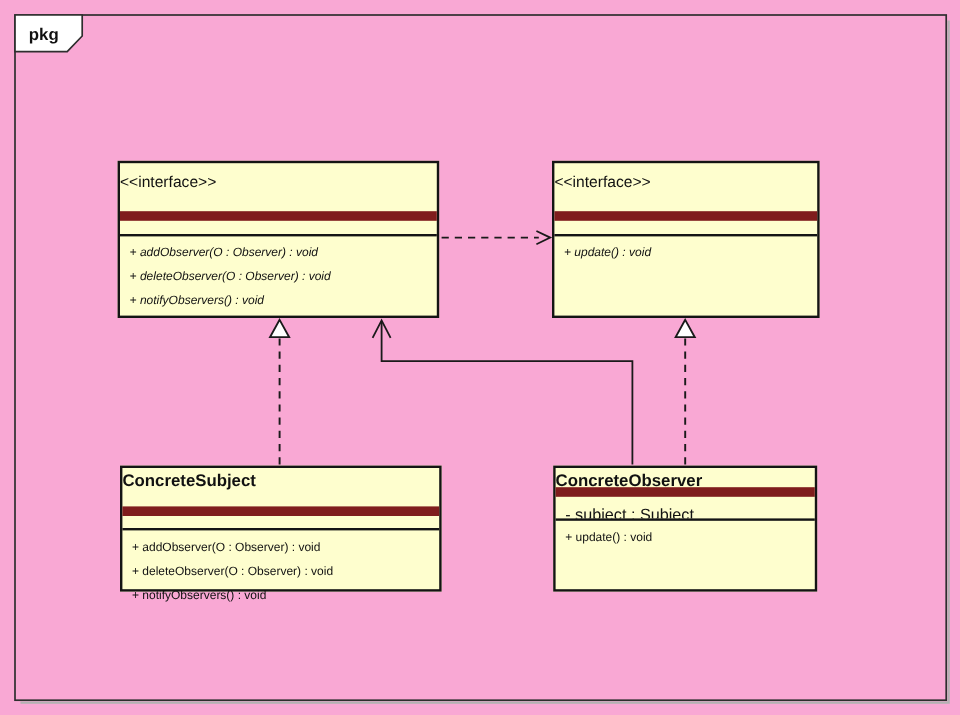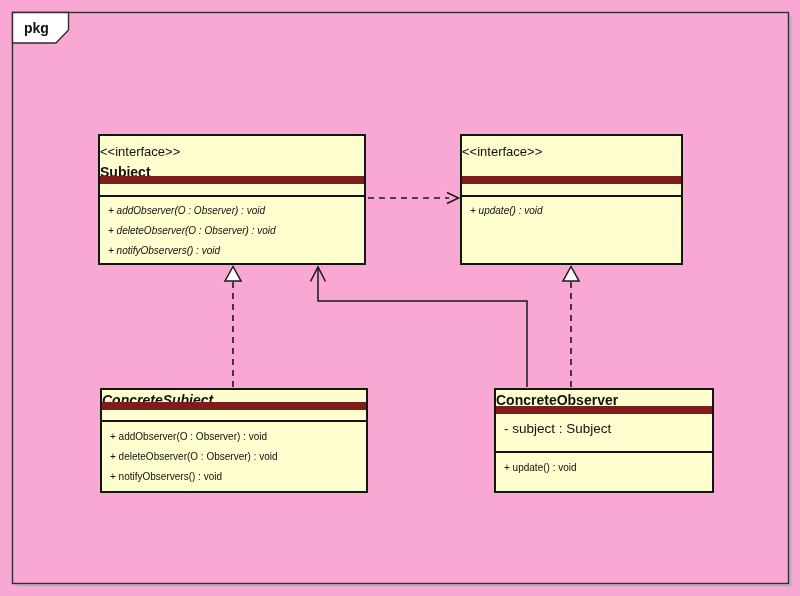--- a/index.html
+++ b/index.html
@@ -75,57 +75,56 @@
       <polyline points="318,268 318,301 527,301 527,387" fill="none" stroke="#1a1a1a" stroke-width="1.5"></polyline>
       <polyline points="310.5,281.5 318,267 325.5,281.5" fill="none" stroke="#1a1a1a" stroke-width="1.5"></polyline>
     </g>
   </svg>
 
   <div id="pkg-label">pkg</div>
 
   <div class="classbox" style="left:98px; top:134px; width:268px; height:131px;">
     <div class="hdr" style="height:48px; padding-top:6px;">
       <div class="stereotype">&lt;&lt;interface&gt;&gt;</div>
-      <div class="cname">Subject</div>
     </div>
     <div class="attrs" style="height:13px; padding:0;"></div>
     <div class="ops it">
       <div class="line">+ addObserver(O : Observer) : void</div>
       <div class="line">+ deleteObserver(O : Observer) : void</div>
       <div class="line">+ notifyObservers() : void</div>
     </div>
   </div>
 
   <div class="classbox" style="left:460px; top:134px; width:223px; height:131px;">
     <div class="hdr" style="height:48px; padding-top:6px;">
       <div class="stereotype">&lt;&lt;interface&gt;&gt;</div>
     </div>
     <div class="attrs" style="height:13px; padding:0;"></div>
     <div class="ops it">
       <div class="line">+ update() : void</div>
     </div>
   </div>
 
   <div class="classbox" style="left:100px; top:388px; width:268px; height:105px;">
-    <div class="hdr" style="height:20px;font-style:italic;">
+    <div class="hdr" style="height:40px;">
       <div class="cname">ConcreteSubject</div>
     </div>
     <div class="attrs" style="height:12px; padding:0;"></div>
     <div class="ops" style="padding-top:5px;">
       <div class="line">+ addObserver(O : Observer) : void</div>
       <div class="line">+ deleteObserver(O : Observer) : void</div>
       <div class="line">+ notifyObservers() : void</div>
     </div>
   </div>
 
-  <div class="classbox" style="left:461px; top:388px; width:220px; height:105px;margin-left:33px;">
+  <div class="classbox" style="left:461px; top:388px; width:220px; height:105px;">
     <div class="hdr" style="height:24px;">
       <div class="cname">ConcreteObserver</div>
     </div>
-    <div class="attrs" style="height:39px;">
+    <div class="attrs" style="height:20px;">
       <div class="line">- subject : Subject</div>
     </div>
     <div class="ops" style="padding-top:5px;">
       <div class="line">+ update() : void</div>
     </div>
   </div>
 
 </div>
 
 </body></html>

